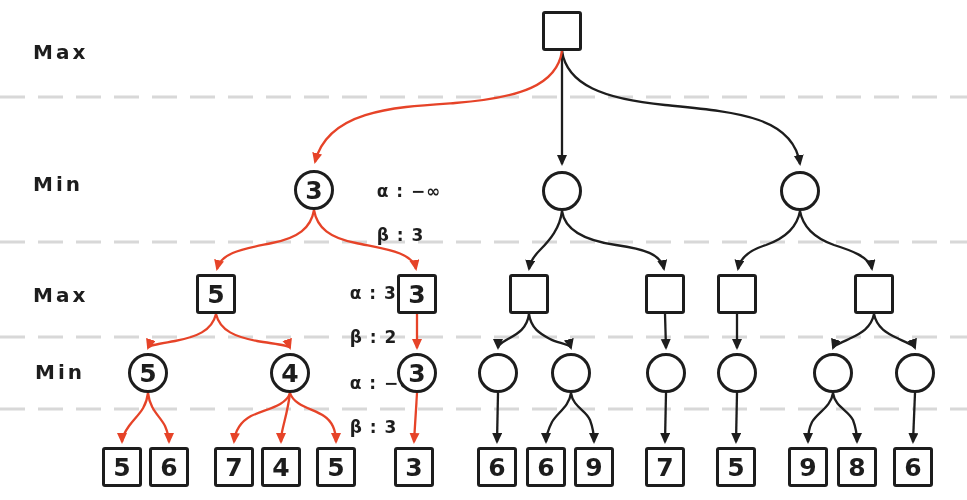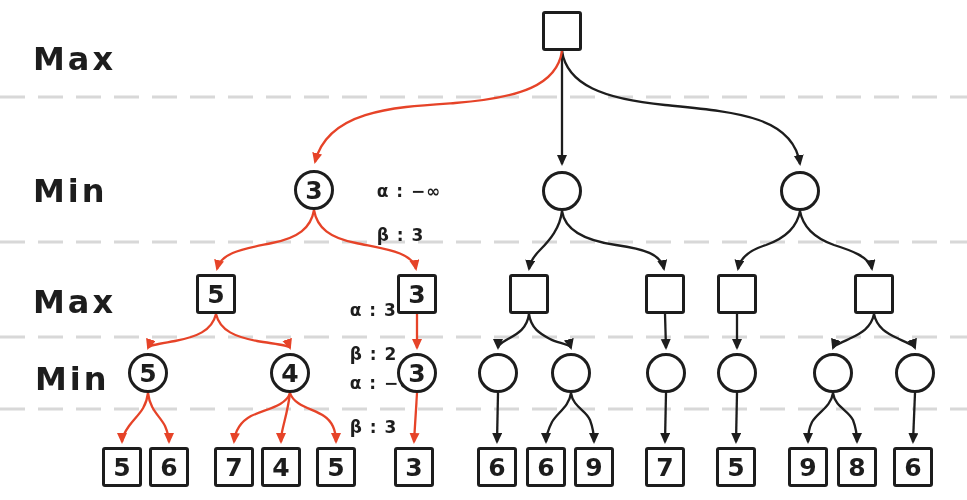--- a/index.html
+++ b/index.html
@@ -25,21 +25,21 @@
   .node{
     position:absolute;width:40px;height:40px;box-sizing:border-box;
     border:3px solid var(--ink);background:#fff;
     display:flex;align-items:center;justify-content:center;
     font-weight:bold;font-size:25px;color:var(--ink);
   }
   .node.square{border-radius:3px;}
   .node.circle{border-radius:50%;}
   .row-label{
     position:absolute;color:var(--ink);
-    font-size:32px;font-weight:bold;letter-spacing:3px;
+    font-size:20px;font-weight:bold;letter-spacing:3px;
   }
   .ab-label{
     position:absolute;color:var(--ink);
     font-size:17px;font-weight:bold;line-height:22px;letter-spacing:1px;
     white-space:pre;
   }
 </style>
 </head>
 <body>
 
@@ -103,21 +103,21 @@
 
   <div class="row-label" style="left:33px;top:40px;">Max</div>
   <div class="row-label" style="left:33px;top:172px;">Min</div>
   <div class="row-label" style="left:33px;top:283px;">Max</div>
   <div class="row-label" style="left:35px;top:360px;">Min</div>
 
   <div class="ab-label" style="left:349px;top:158px;">
     <span>α : −∞</span><br>
     <span>β : 3</span>
   </div>
-  <div class="ab-label" style="left:322px;top:277px;">
+  <div class="ab-label" style="left:322px;top:260px;">
     <span>α : 3</span><br>
     <span>β : 2</span>
   </div>
   <div class="ab-label" style="left:322px;top:350px;">
     <span>α : −∞</span><br>
     <span>β : 3</span>
   </div>
 
   <div class="node square" style="left:542px;top:11px;"></div>
 

